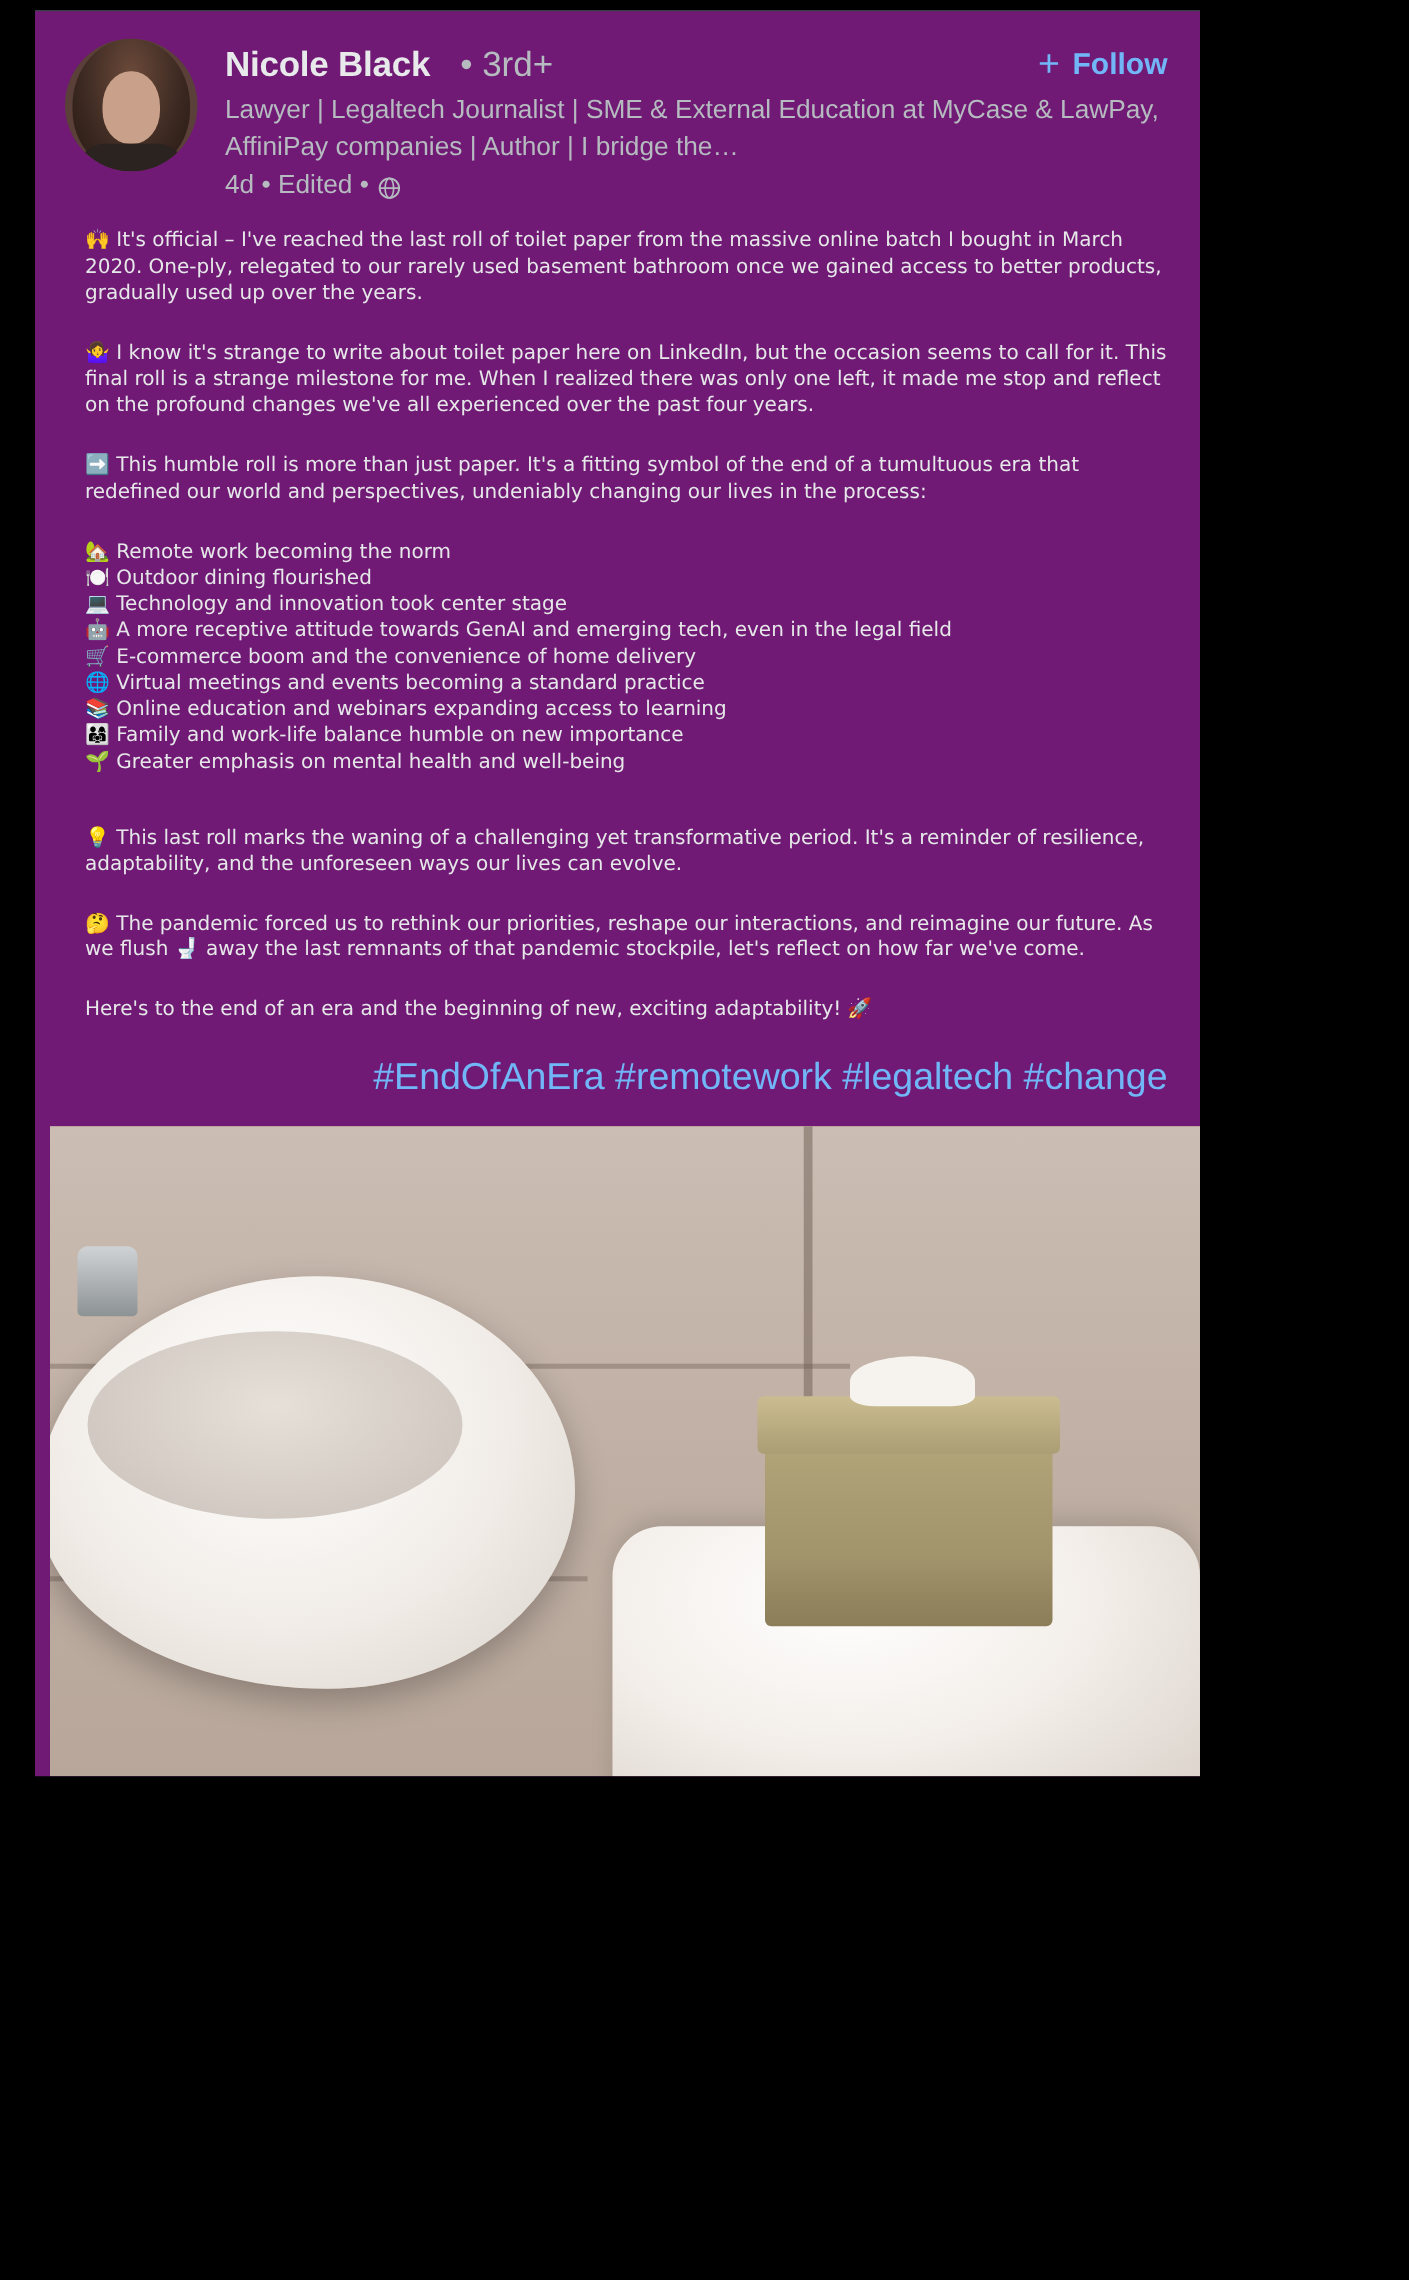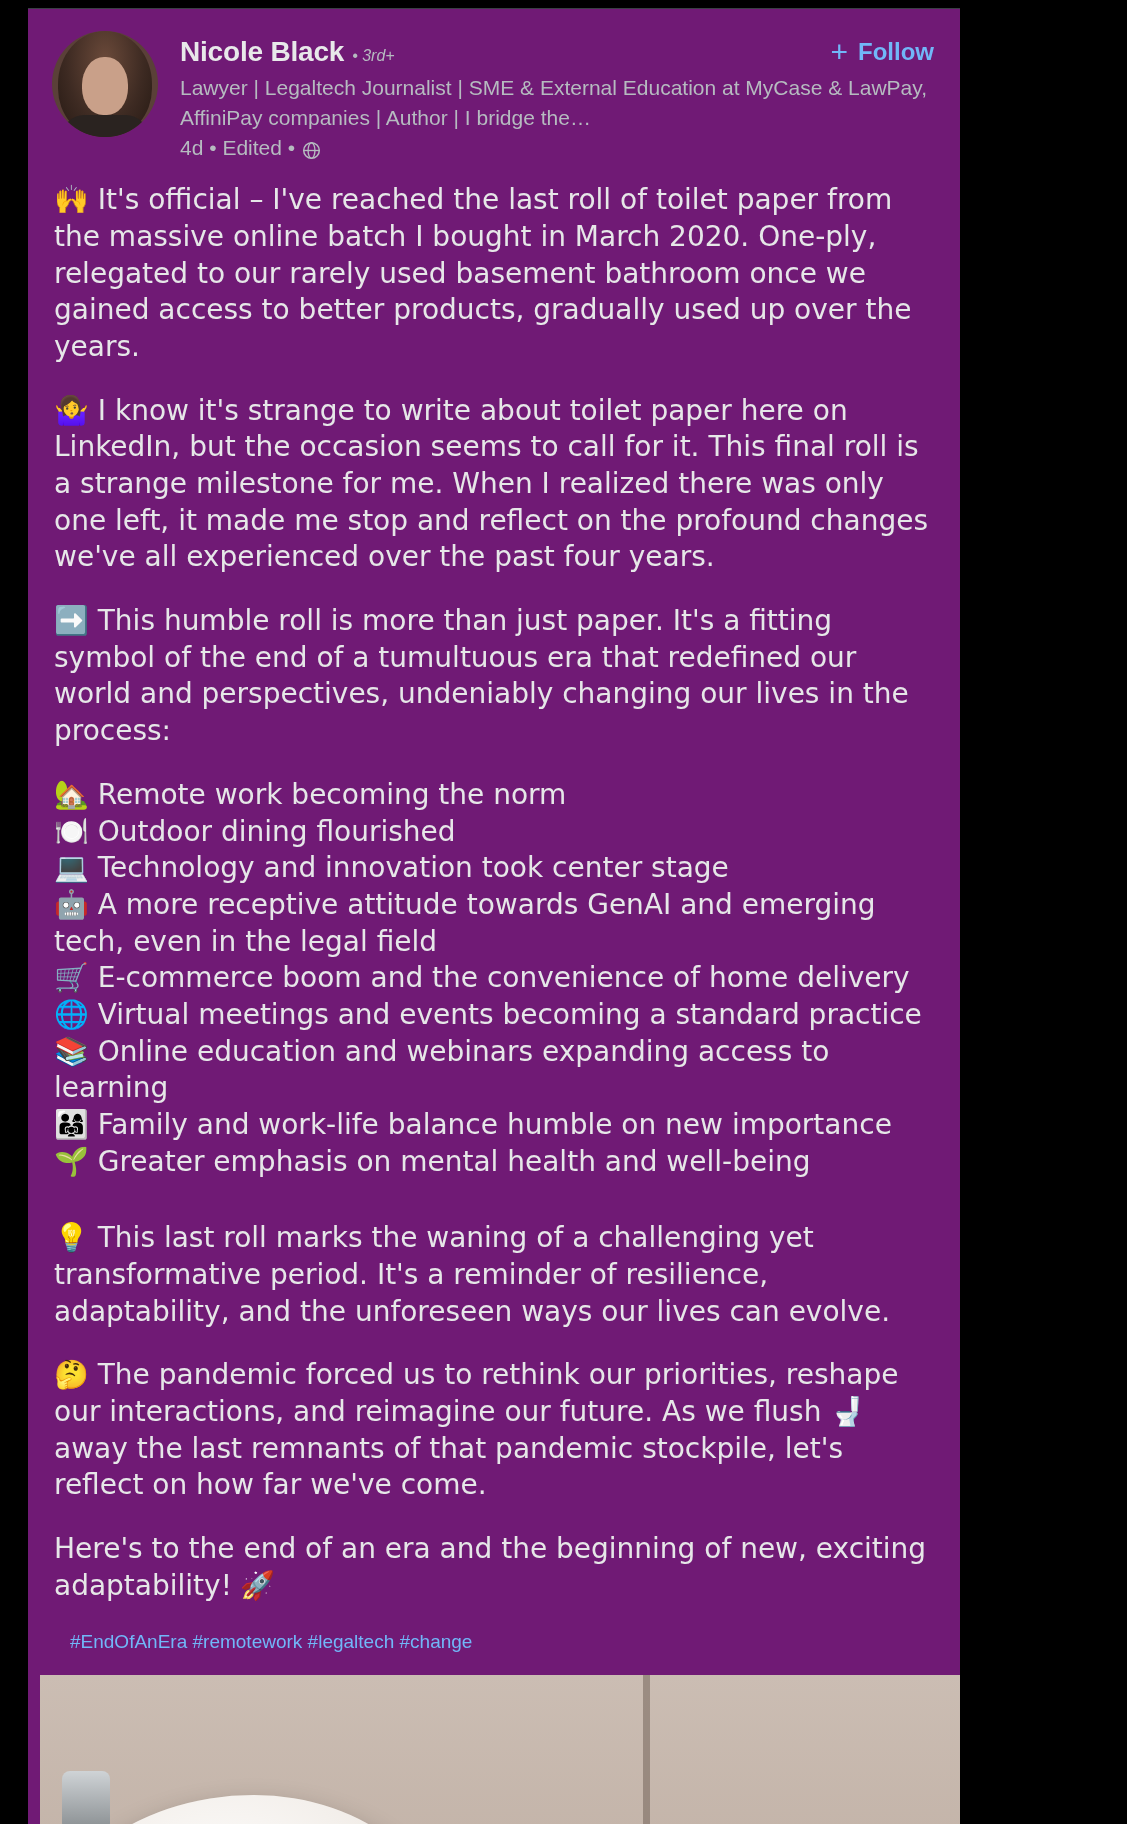--- a/index.html
+++ b/index.html
@@ -70,24 +70,23 @@
     flex-wrap: wrap;
     line-height: 1.1;
   }
   .author-name {
     font-size: 28px;
     font-weight: bold;
     color: #e8e9ea;
     letter-spacing: -0.2px;
   }
   .degree {
-    font-size: 16px;
+    font-size: 28px;
     color: #b6bbc0;
-    margin-left: 8px;
-    font-style: italic;
+    margin-left: 24px;
   }
   .headline {
     font-size: 21px;
     color: #b6bbc0;
     line-height: 1.42;
     margin-top: 5px;
     max-width: 760px;
   }
   .meta-row {
     font-size: 21px;
@@ -113,44 +112,45 @@
     cursor: pointer;
     padding: 0;
     font-family: "Liberation Sans", sans-serif;
   }
   .plus-icon {
     font-size: 30px;
     line-height: 1;
     font-weight: 400;
   }
   .post-body {
-    padding: 18px 26px 0 26px;
+    padding: 18px 26px 0 40px;
     color: #e6e7e8;
-    font-size: 28px;
+    font-size: 16px;
     line-height: 1.31;
   }
   .para {
     margin: 0 0 27px 0;
   }
   .list-block {
     margin: 0 0 40px 0;
   }
   .list-line {
     margin: 0;
     line-height: 1.31;
   }
   .emoji {
     font-family: "DejaVu Sans", sans-serif;
   }
   .hashtags {
     color: #71b7f8;
-    font-size: 19px;
+    font-size: 30px;
     margin: 0 0 22px 0;
-    padding: 0 42px;
+    padding: 0 26px;
     cursor: pointer;
+    text-align: right;
   }
   .post-image {
     margin: 0 0 0 12px;
     width: 1040px;
     height: 520px;
     position: relative;
     overflow: hidden;
     background: #b9a89c;
   }
   

